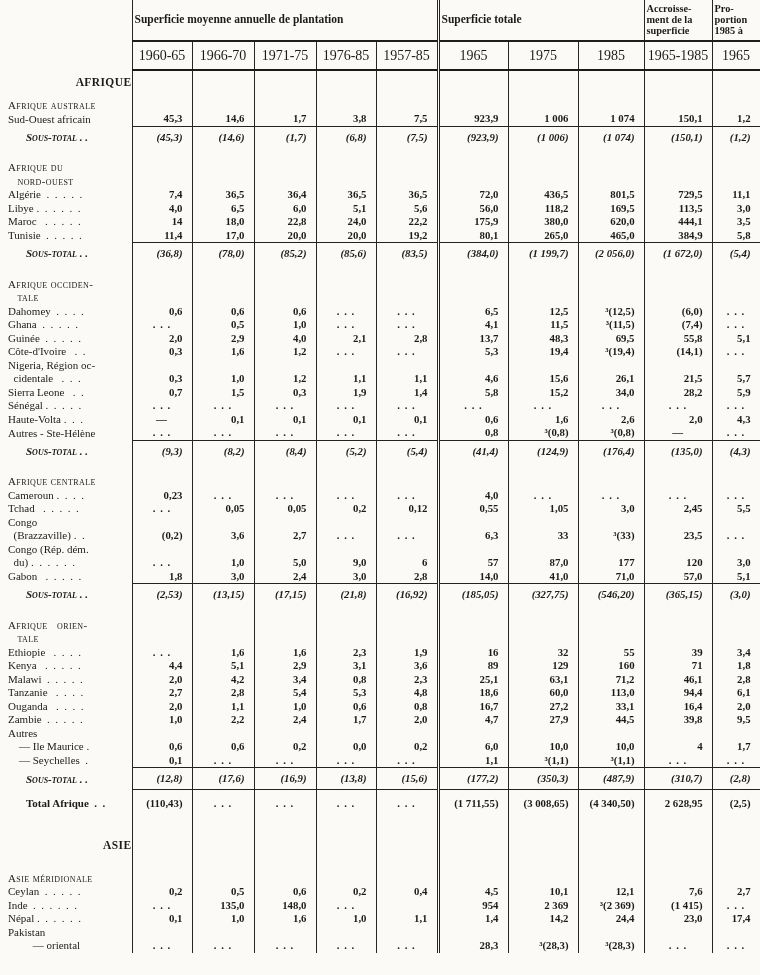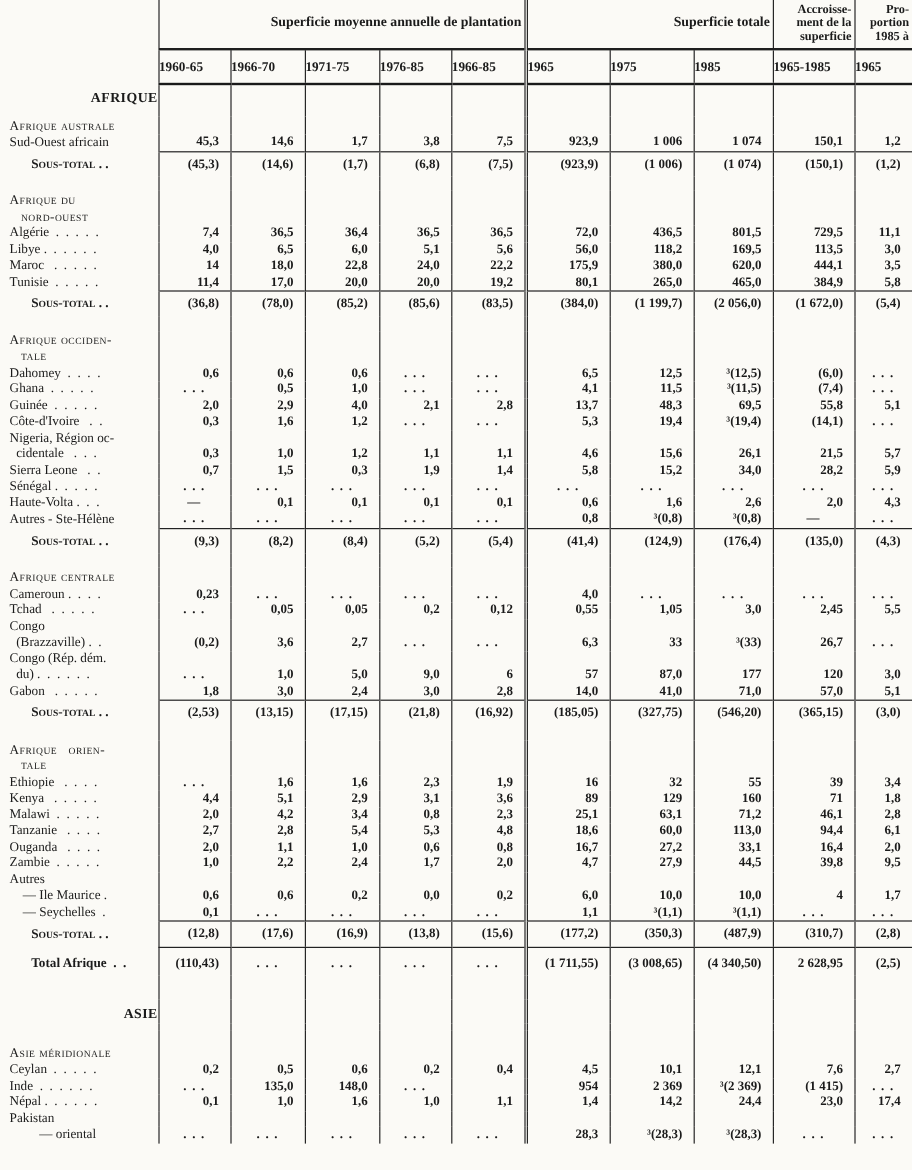--- a/index.html
+++ b/index.html
@@ -10,45 +10,45 @@
   }
   table{border-collapse:collapse;table-layout:fixed;width:760px;}
   td{padding:0;vertical-align:bottom;overflow:hidden;}
   
   td.v{border-left:1px solid #262626;}
   td.vd{border-left:3px double #262626;}
   td.vr{border-right:1px solid #262626;}
   
   tr.hA td.h{
     border-bottom:2px solid #1e1e1e;
-    text-align:right;vertical-align:middle;
+    text-align:left;vertical-align:middle;
     font-weight:bold;font-size:11.5px;line-height:11.5px;
     padding:4px 2px;height:30px;margin-top:27px;
   }
   tr.hA td.hsm{font-size:10.3px;line-height:10.8px;white-space:pre-line;}
   tr.hB td.y{
     border-bottom:2.5px solid #1a1a1a;
-    vertical-align:middle;
-    font-weight:bold;font-size:11px;
+    text-align:center;vertical-align:middle;
+    font-weight:normal;font-size:14px;
     height:23px;padding:2px 0;
   }
   
   td.lbl{
     font-size:11px;line-height:13.5px;white-space:pre;
     padding-left:8px;vertical-align:bottom;
   }
   td.val{
     font-size:10.8px;line-height:13.5px;font-weight:bold;
     text-align:right;padding-right:9px;vertical-align:bottom;
   }
   td.val.ctr{text-align:center;padding-right:0;font-weight:bold;letter-spacing:1px;}
   tr.t-sec td.lbl{font-weight:bold;font-size:11.5px;letter-spacing:.4px;padding-top:6px;text-align:right;}
   tr.t-sub td.lbl{font-variant:small-caps;font-weight:normal;letter-spacing:.4px;padding-top:2px;}
   tr.t-st td.lbl{font-variant:small-caps;font-weight:bold;padding-left:26px;}
-  tr.t-st td{padding-top:4px;padding-bottom:3px;}
+  tr.t-st td{padding-top:4px;padding-bottom:3px;font-style:italic;}
   tr.t-tot td.lbl{font-weight:bold;padding-left:26px;}
   tr.t-tot td{padding-top:7px;padding-bottom:3px;}
   tr.rt td.val,tr.rt td.sp{border-top:1.5px solid #222;}
   tr.rb td.val,tr.rb td.sp{border-bottom:1.5px solid #222;}
 </style>
 </head>
 <body>
 
 <table>
   <colgroup>
@@ -75,21 +75,21 @@
       <td class="h hsm v vr">Pro-
 portion
 1985 à</td>
     </tr>
     <tr class="hB">
       <td></td>
       <td class="y v">1960-65</td>
       <td class="y v">1966-70</td>
       <td class="y v">1971-75</td>
       <td class="y v">1976-85</td>
-      <td class="y v">1966-85</td>
+      <td class="y v">1957-85</td>
       <td class="y vd">1965</td>
       <td class="y v">1975</td>
       <td class="y v">1985</td>
       <td class="y v">1965-1985</td>
       <td class="y v vr">1965</td>
     </tr>
   </tbody>
   <tbody id="table-body">
       <tr class="t-sec">
         <td class="lbl">AFRIQUE</td>
@@ -462,21 +462,21 @@
         <td class="lbl">Congo
   (Brazzaville) .  .</td>
         <td class="v val">(0,2)</td>
         <td class="v val">3,6</td>
         <td class="v val">2,7</td>
         <td class="v val ctr">. . .</td>
         <td class="v val ctr">. . .</td>
         <td class="vd val">6,3</td>
         <td class="v val">33</td>
         <td class="v val">³(33)</td>
-        <td class="v val">26,7</td>
+        <td class="v val">23,5</td>
         <td class="v vr val ctr">. . .</td>
       </tr>
       <tr class="t-row">
         <td class="lbl">Congo (Rép. dém.
   du) .  .  .  .  .  .</td>
         <td class="v val ctr">. . .</td>
         <td class="v val">1,0</td>
         <td class="v val">5,0</td>
         <td class="v val">9,0</td>
         <td class="v val">6</td>

